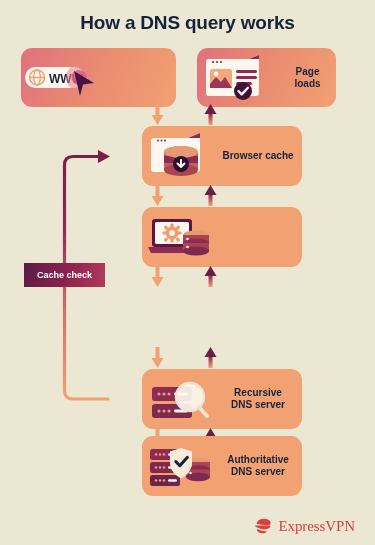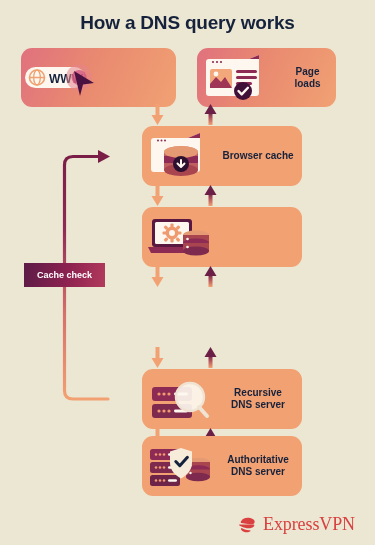--- a/index.html
+++ b/index.html
@@ -107,21 +107,21 @@
   #connector { position: absolute; left: 0; top: 0; width: 375px; height: 545px; pointer-events: none; }
 
   
   #logo {
     position: absolute;
     right: 20px; bottom: 10px;
     display: flex; align-items: center; gap: 5px;
   }
   #logo .logo-text {
     font-family: "Liberation Serif", serif;
-    font-size: 18px;
+    font-size: 15px;
     color: #d9403f;
     font-weight: normal;
     letter-spacing: -0.1px;
   }
 </style>
 </head>
 <body>
 
 <div id="infographic">
 

